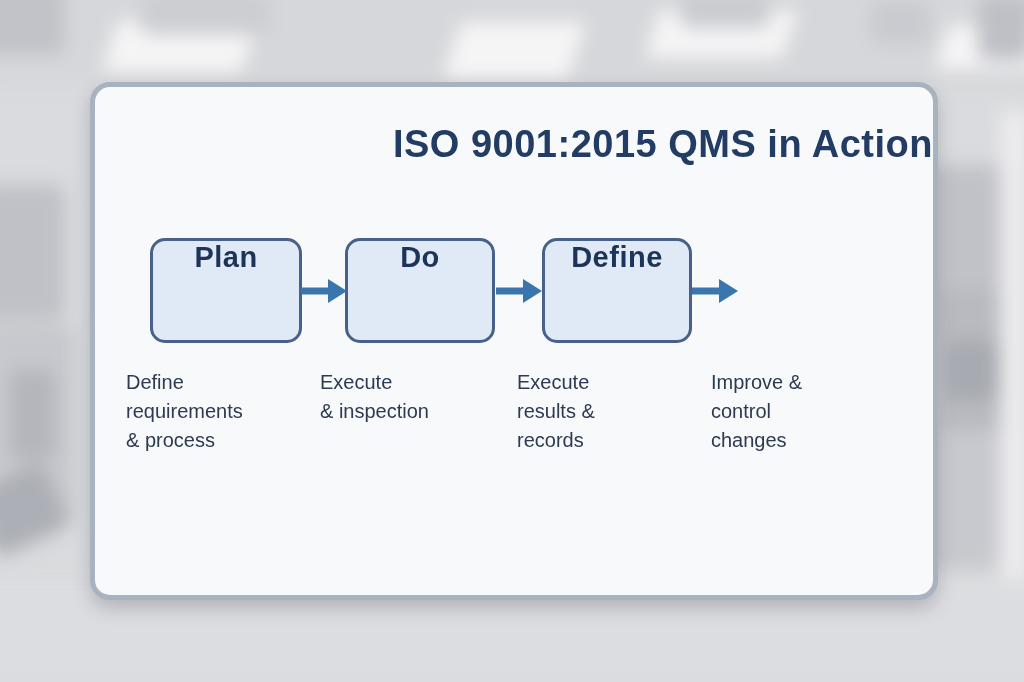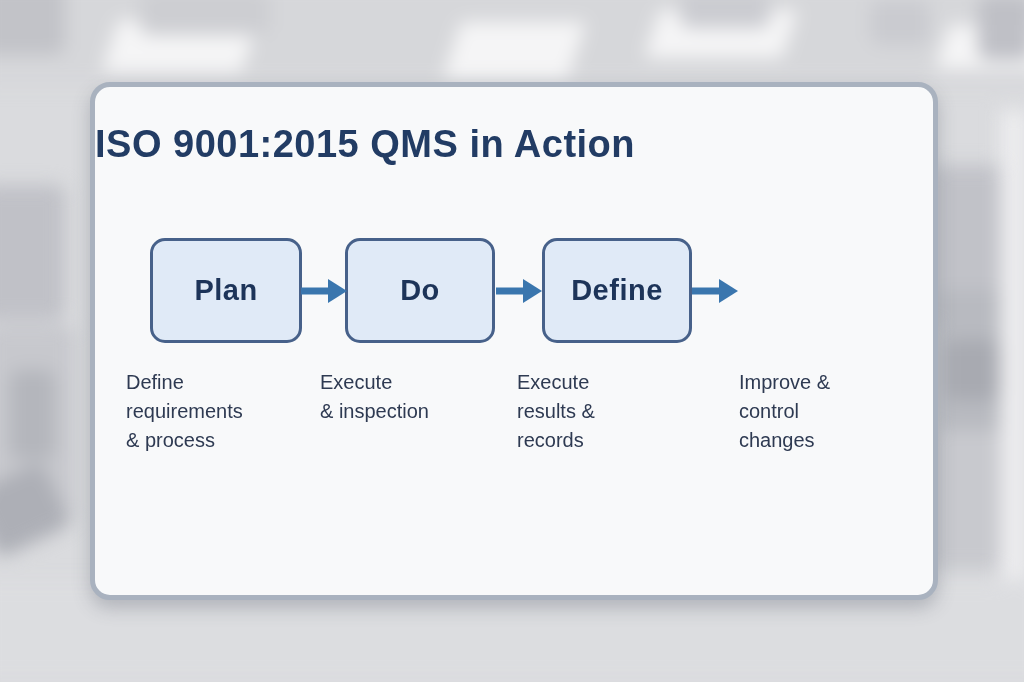--- a/index.html
+++ b/index.html
@@ -50,31 +50,31 @@
   
   .card{
     position:absolute;left:90px;top:82px;width:848px;height:518px;
     background:var(--card-bg);
     border:5px solid var(--card-border);
     border-radius:20px;
     box-shadow:0 8px 18px rgba(80,85,100,0.30);
   }
   .title{
     position:absolute;left:0;top:36px;width:838px;
-    text-align:left;
+    text-align:right;
     font-size:38px;font-weight:bold;
     letter-spacing:0.5px;
     color:var(--title-text);
   }
   .step-box{
     position:absolute;top:151px;height:105px;
     background:var(--box-fill);
     border:3px solid var(--box-border);
     border-radius:15px;
-    display:flex;align-items:center;justify-content:center;
+    display:flex;align-items:flex-start;justify-content:center;
   }
   .step-label{
     font-size:29px;font-weight:bold;letter-spacing:0.5px;
     color:var(--box-text);
   }
   .flow-arrow{position:absolute;top:189px;width:48px;height:30px;}
   .step-desc{
     position:absolute;top:281px;width:200px;
     text-align:left;
     font-size:20px;line-height:29px;
@@ -145,20 +145,20 @@
     </div>
     <div class="step-desc" style="left:225px">
       <div>Execute</div>
       <div>&amp; inspection</div>
     </div>
     <div class="step-desc" style="left:422px">
       <div>Execute</div>
       <div>results &amp;</div>
       <div>records</div>
     </div>
-    <div class="step-desc" style="left:644px">
+    <div class="step-desc" style="left:616px">
       <div>Improve &amp;</div>
       <div>control</div>
       <div>changes</div>
     </div>
 
   </div>
 </div>
 
 </body></html>

